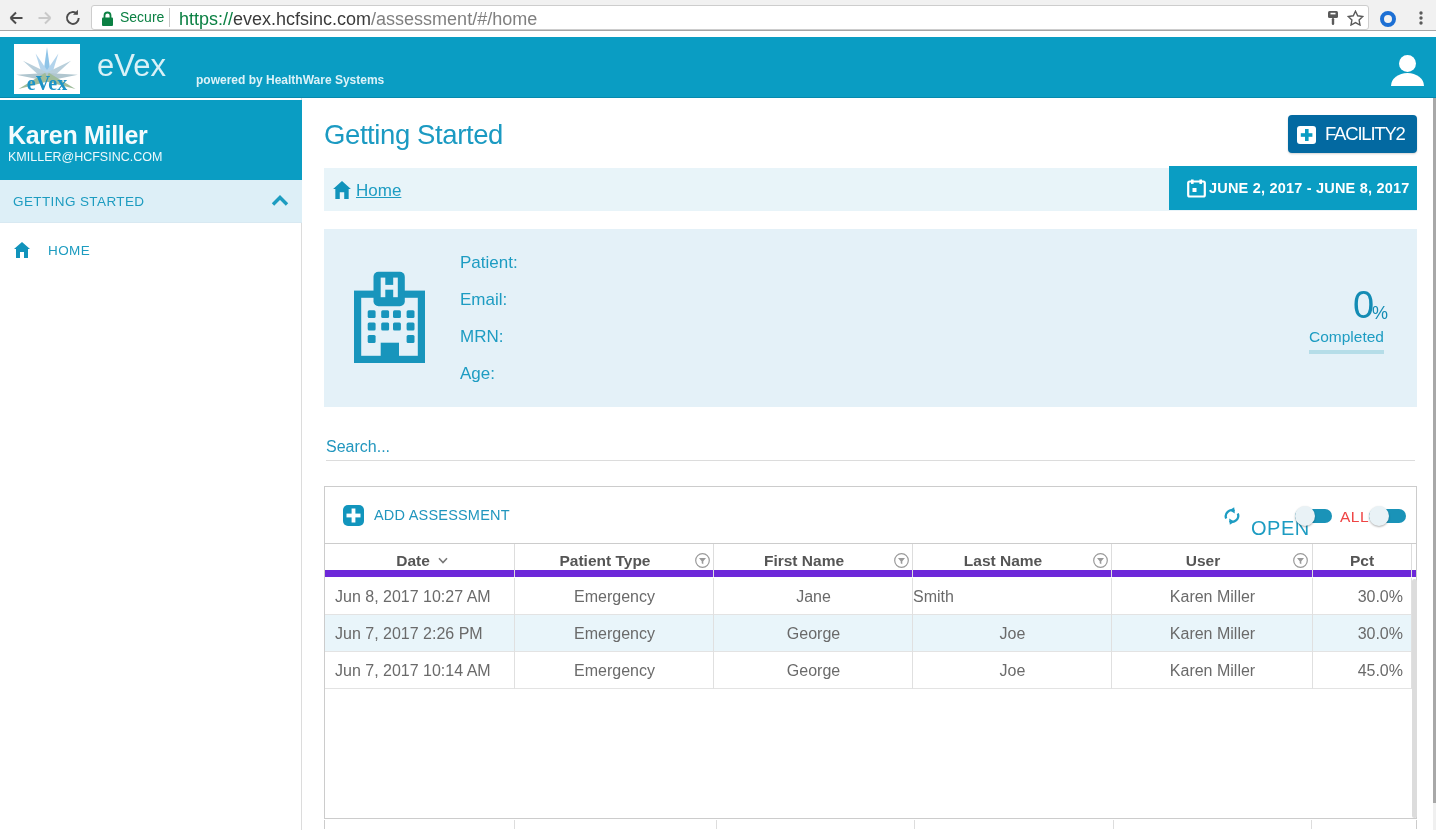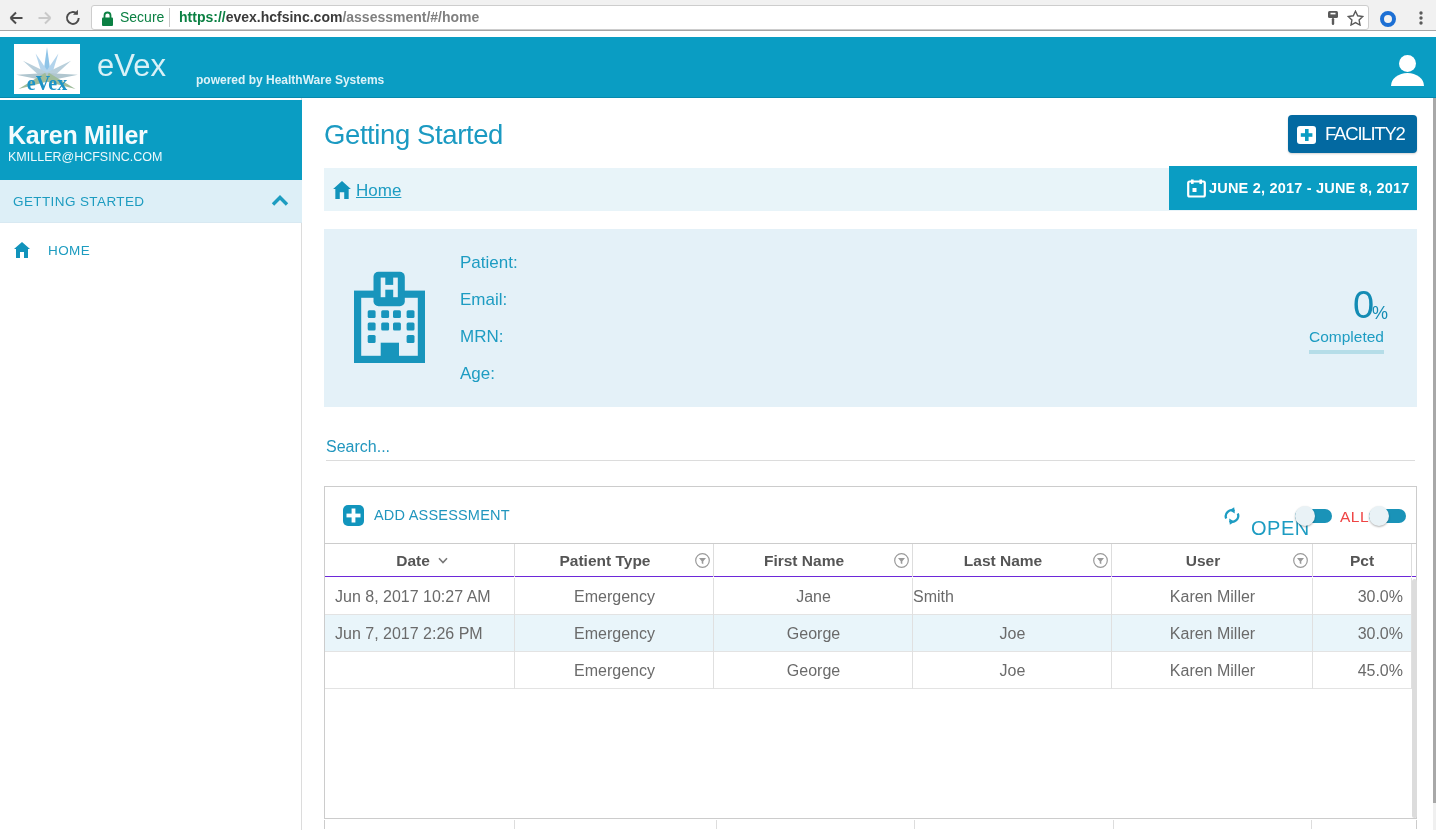--- a/index.html
+++ b/index.html
@@ -5,21 +5,21 @@
 * { margin:0; padding:0; box-sizing:border-box; }
 html,body { width:1436px; height:830px; overflow:hidden; }
 body { font-family:"Liberation Sans", sans-serif; background:#fff; position:relative; }
 .abs { position:absolute; }
 
 
 #chrome { left:0; top:0; width:1436px; height:31px; background:#f1f1f1; border-bottom:1px solid #a6a6a6; }
 #urlbar { left:91px; top:5px; width:1278px; height:25px; background:#fff; border:1px solid #cdcdcd; border-radius:3px; }
 #secure { left:120px; top:9px; font-size:14px; color:#0b8043; }
 #urlsep { left:169px; top:8px; width:1px; height:19px; background:#c9c9c9; }
-#urltxt { left:179px; top:9px; font-size:14px; color:#3b3b3b; white-space:nowrap;font-weight:bold; }
+#urltxt { left:179px; top:9px; font-size:18px; color:#3b3b3b; white-space:nowrap; }
 #urltxt .grn { color:#0b8043; }
 #urltxt .pth { color:#808080; }
 
 
 #hdr { left:0; top:37px; width:1436px; height:61px; background:#0a9dc3; border-bottom:1px solid #0689ad; }
 #logo { left:14px; top:7px; width:66px; height:50px; background:#fff; }
 #evextitle { left:97px; top:11px; font-size:31px; letter-spacing:-0.8px; color:#d9f1f7; letter-spacing:0px; }
 #poweredby { left:173px; top:36px; font-size:12px; font-weight:bold; color:#dcf2f8;margin-left:23px; }
 
 
@@ -54,21 +54,21 @@
 #search { left:23px; top:333px; width:1089px; height:30px; border-bottom:1px solid #dcdcdc; font-size:16px; color:#2196be; padding-top:7px; }
 
 
 #grid { left:21px; top:388px; width:1093px; height:333px; border:1px solid #cccccc; background:#fff; }
 #toolbar { left:0; top:0; width:1091px; height:56px; position:absolute; }
 #addtxt { position:absolute; left:49px; top:20px; font-size:14.5px; color:#2196be; letter-spacing:0.2px; }
 #opentxt { position:absolute; left:926px; top:30px; font-size:20px; color:#1d9cc2; letter-spacing:0.5px; }
 #alltxt { position:absolute; left:1015px; top:21px; font-size:15.5px; color:#ef4444; letter-spacing:0.5px; }
 .toggle { position:absolute; top:22px; width:37px; height:14px; background:#1a93b8; border-radius:7px; }
 .knob { position:absolute; left:0px; top:-3px; width:20px; height:20px; border-radius:50%; background:#e9f2f6; box-shadow:0 1px 2px rgba(0,0,0,0.3); }
-#hdrrow { left:0; top:56px; width:1091px; height:34px; position:absolute; border-top:1px solid #ccc; border-bottom:1px solid #6d28d9; }
+#hdrrow { left:0; top:56px; width:1091px; height:34px; position:absolute; border-top:1px solid #ccc; border-bottom:7px solid #6d28d9; }
 .hcell { position:absolute; top:0; height:33px; border-right:1px solid #ddd; }
 .hlabel { position:absolute; width:100%; text-align:center; top:8px; font-size:15.5px; font-weight:bold; color:#555; }
 .row { position:absolute; width:1087px; height:37px; border-bottom:1px solid #e3e3e3; }
 .cell { position:absolute; top:0; height:37px; font-size:16px; color:#6a6a6a; line-height:37px; }
 .scroll-thumb { position:absolute; background:#dcdcdc; border-radius:3px; }
 .funnel { position:absolute; top:9px; }
 .vsep { position:absolute; top:0; width:1px; height:37px; background:#e0e0e0; }
 
 </style>
 </head>
@@ -302,20 +302,21 @@
       <div class="cell" style="left:787px;width:201px;text-align:center">Karen Miller</div>
       <div class="cell" style="left:988px;width:90px;text-align:right">30.0%</div>
     </div>
     <div class="row" style="left:0;top:165px;background:#fff">
       <div class="vsep" style="left:189px"></div>
         <div class="vsep" style="left:388px"></div>
         <div class="vsep" style="left:587px"></div>
         <div class="vsep" style="left:786px"></div>
         <div class="vsep" style="left:987px"></div>
         <div class="vsep" style="left:1086px"></div>
+        <div class="cell" style="left:10px">Jun 7, 2017 10:14 AM</div>
       <div class="cell" style="left:190px;width:199px;text-align:center">Emergency</div>
       <div class="cell" style="left:389px;width:199px;text-align:center">George</div>
       <div class="cell" style="left:588px;width:199px;text-align:center">Joe</div>
       <div class="cell" style="left:787px;width:201px;text-align:center">Karen Miller</div>
       <div class="cell" style="left:988px;width:90px;text-align:right">45.0%</div>
     </div>
     <div class="scroll-thumb" style="left:1087px;top:92px;width:5px;height:239px"></div>
   </div>
   <div class="abs" style="left:21px;top:722px;width:1093px;height:9px;border-left:1px solid #ccc;border-right:1px solid #ccc;">
     <div style="position:absolute;left:189px;top:0;width:1px;height:9px;background:#ddd"></div>

